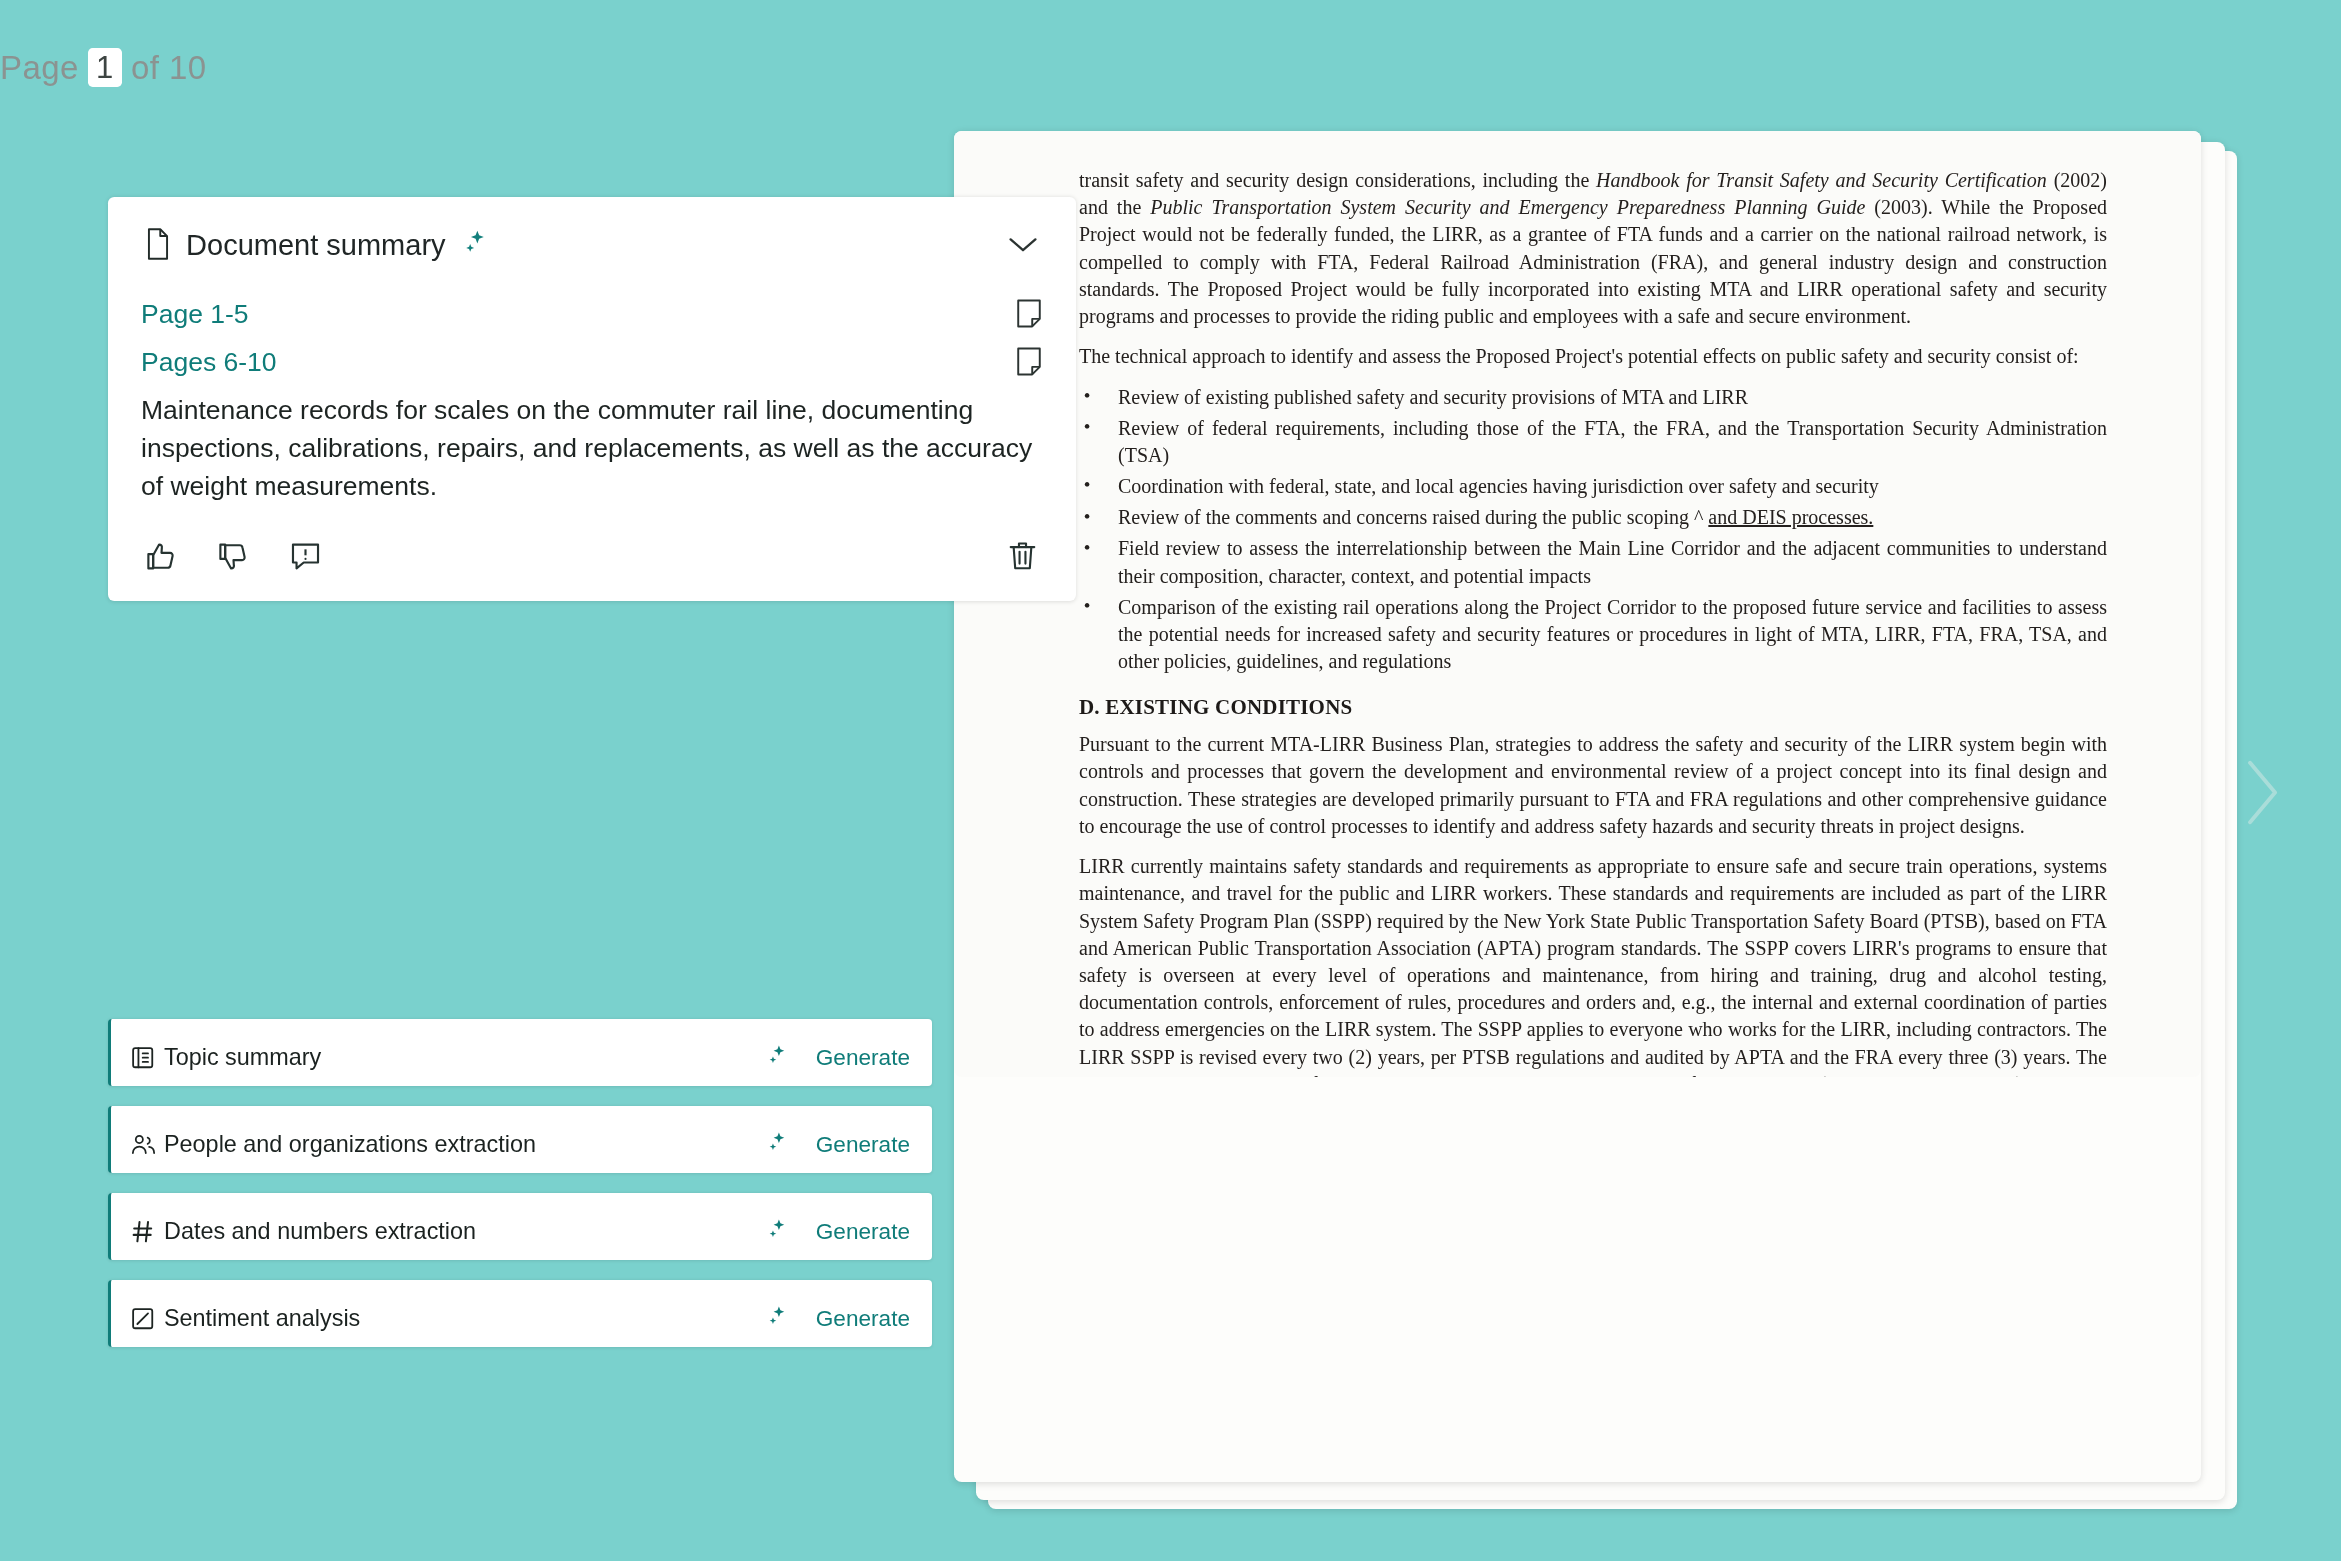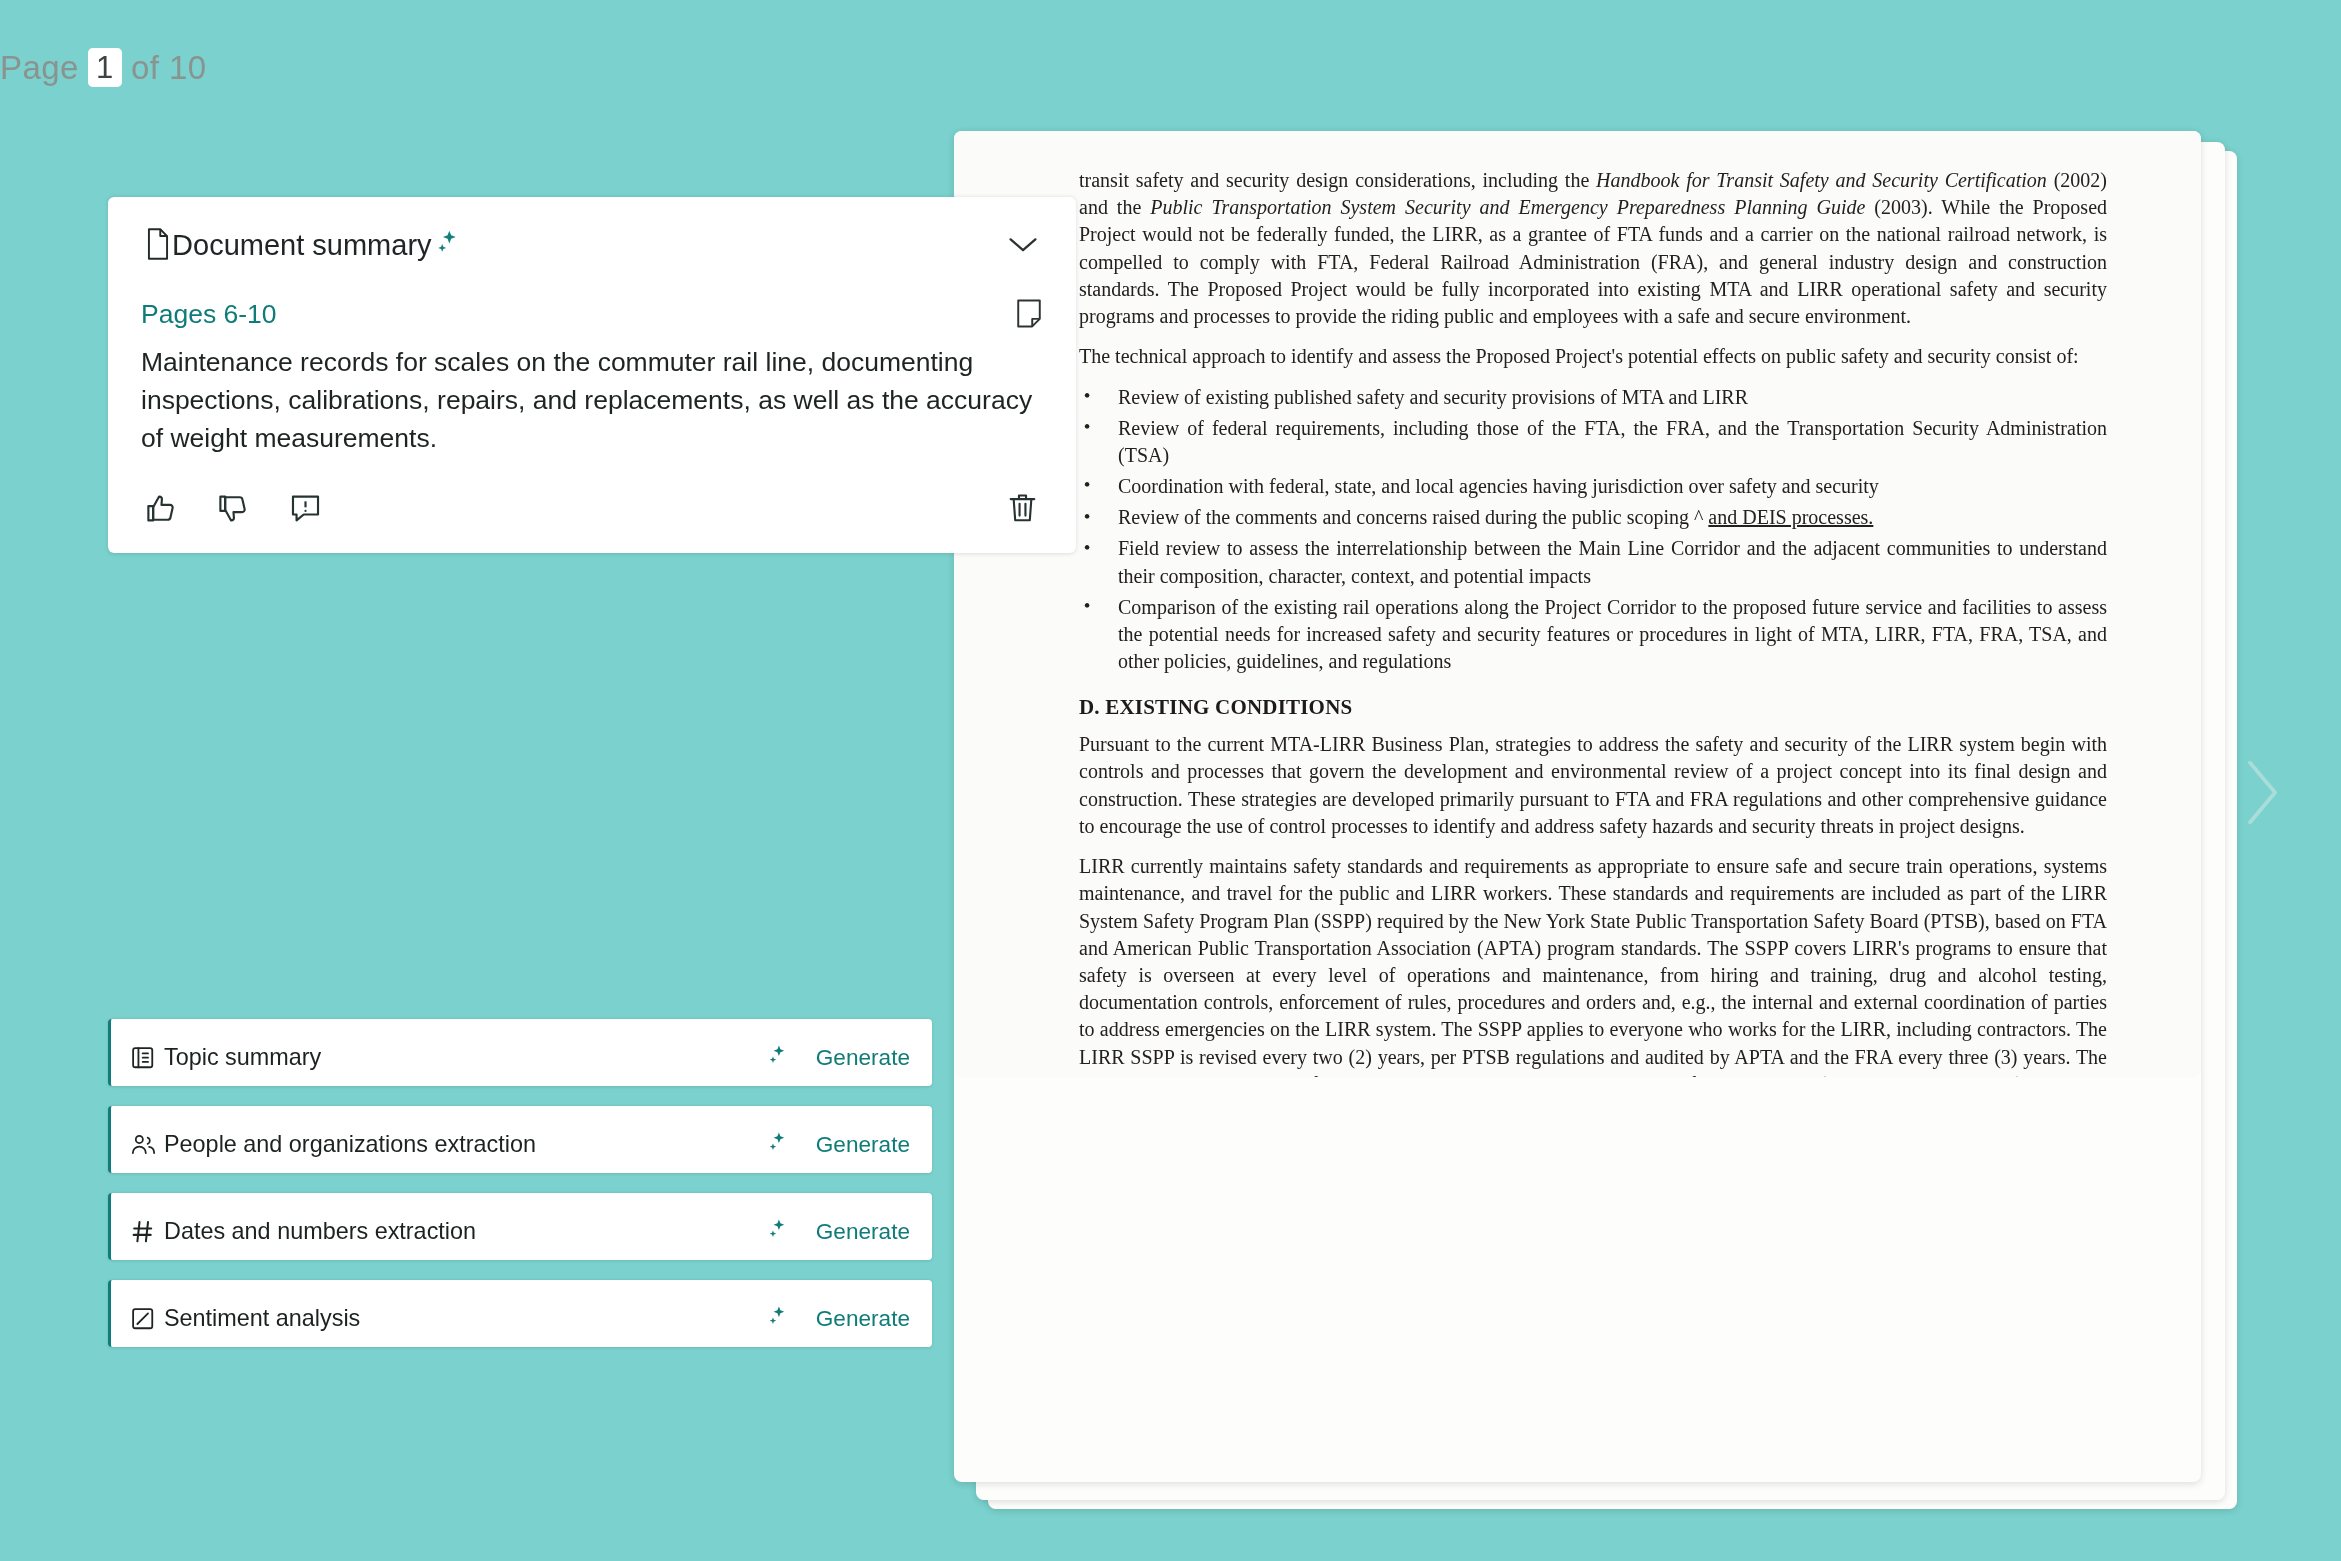--- a/index.html
+++ b/index.html
@@ -101,20 +101,21 @@
   .summary-card {
     position: absolute; left: 108px; top: 197px;
     width: 968px;
     background: #ffffff;
     border-radius: 6.2px;
     box-shadow: 0 0.8px 4.7px rgba(0,0,0,.12);
     padding: 23.4px 33px 19px 33px;
   }
   .sc-head {
     display: flex; align-items: center;
+    gap: 14px;
     padding: 6.2px 3.1px 20px 3.1px;
   }
   .sc-title {
     font-size: 29px; color: #202626; font-weight: 400;
   }
   .sparkle { color: #13807d; font-size: 24px; margin-left: 3.1px; }
   .sc-chevron { margin-left: auto; color: #2b3331; cursor: pointer; }
 
   .sec-head {
     display: flex; align-items: center;
@@ -224,20 +225,29 @@
           <path d="M6.5 13.5l1 2.6 2.6 1-2.6 1-1 2.6-1-2.6-2.6-1 2.6-1z"></path>
         </svg>
       </span>
       <span class="sc-chevron">
         <svg width="34" height="22" viewBox="0 0 44 28" fill="none" stroke="#2b3331" stroke-width="3" stroke-linecap="round" stroke-linejoin="round">
           <polyline points="6,8 22,22 38,8"></polyline>
         </svg>
       </span>
     </div>
 
+    <div class="sec-head">
+      <span class="sec-title">Page 1-5</span>
+      <span class="note-btn">
+        <svg width="28" height="31" viewBox="0 0 26 28" fill="none" stroke="#2c3432" stroke-width="1.8" stroke-linejoin="round">
+          <path d="M3 2h20v17l-7 7H3z"></path>
+          <path d="M23 19h-7v7"></path>
+        </svg>
+      </span>
+    </div>
 
     <div class="sec-head">
       <span class="sec-title">Pages 6-10</span>
       <span class="note-btn">
         <svg width="28" height="31" viewBox="0 0 26 28" fill="none" stroke="#2c3432" stroke-width="1.8" stroke-linejoin="round">
           <path d="M3 2h20v17l-7 7H3z"></path>
           <path d="M23 19h-7v7"></path>
         </svg>
       </span>
     </div>

